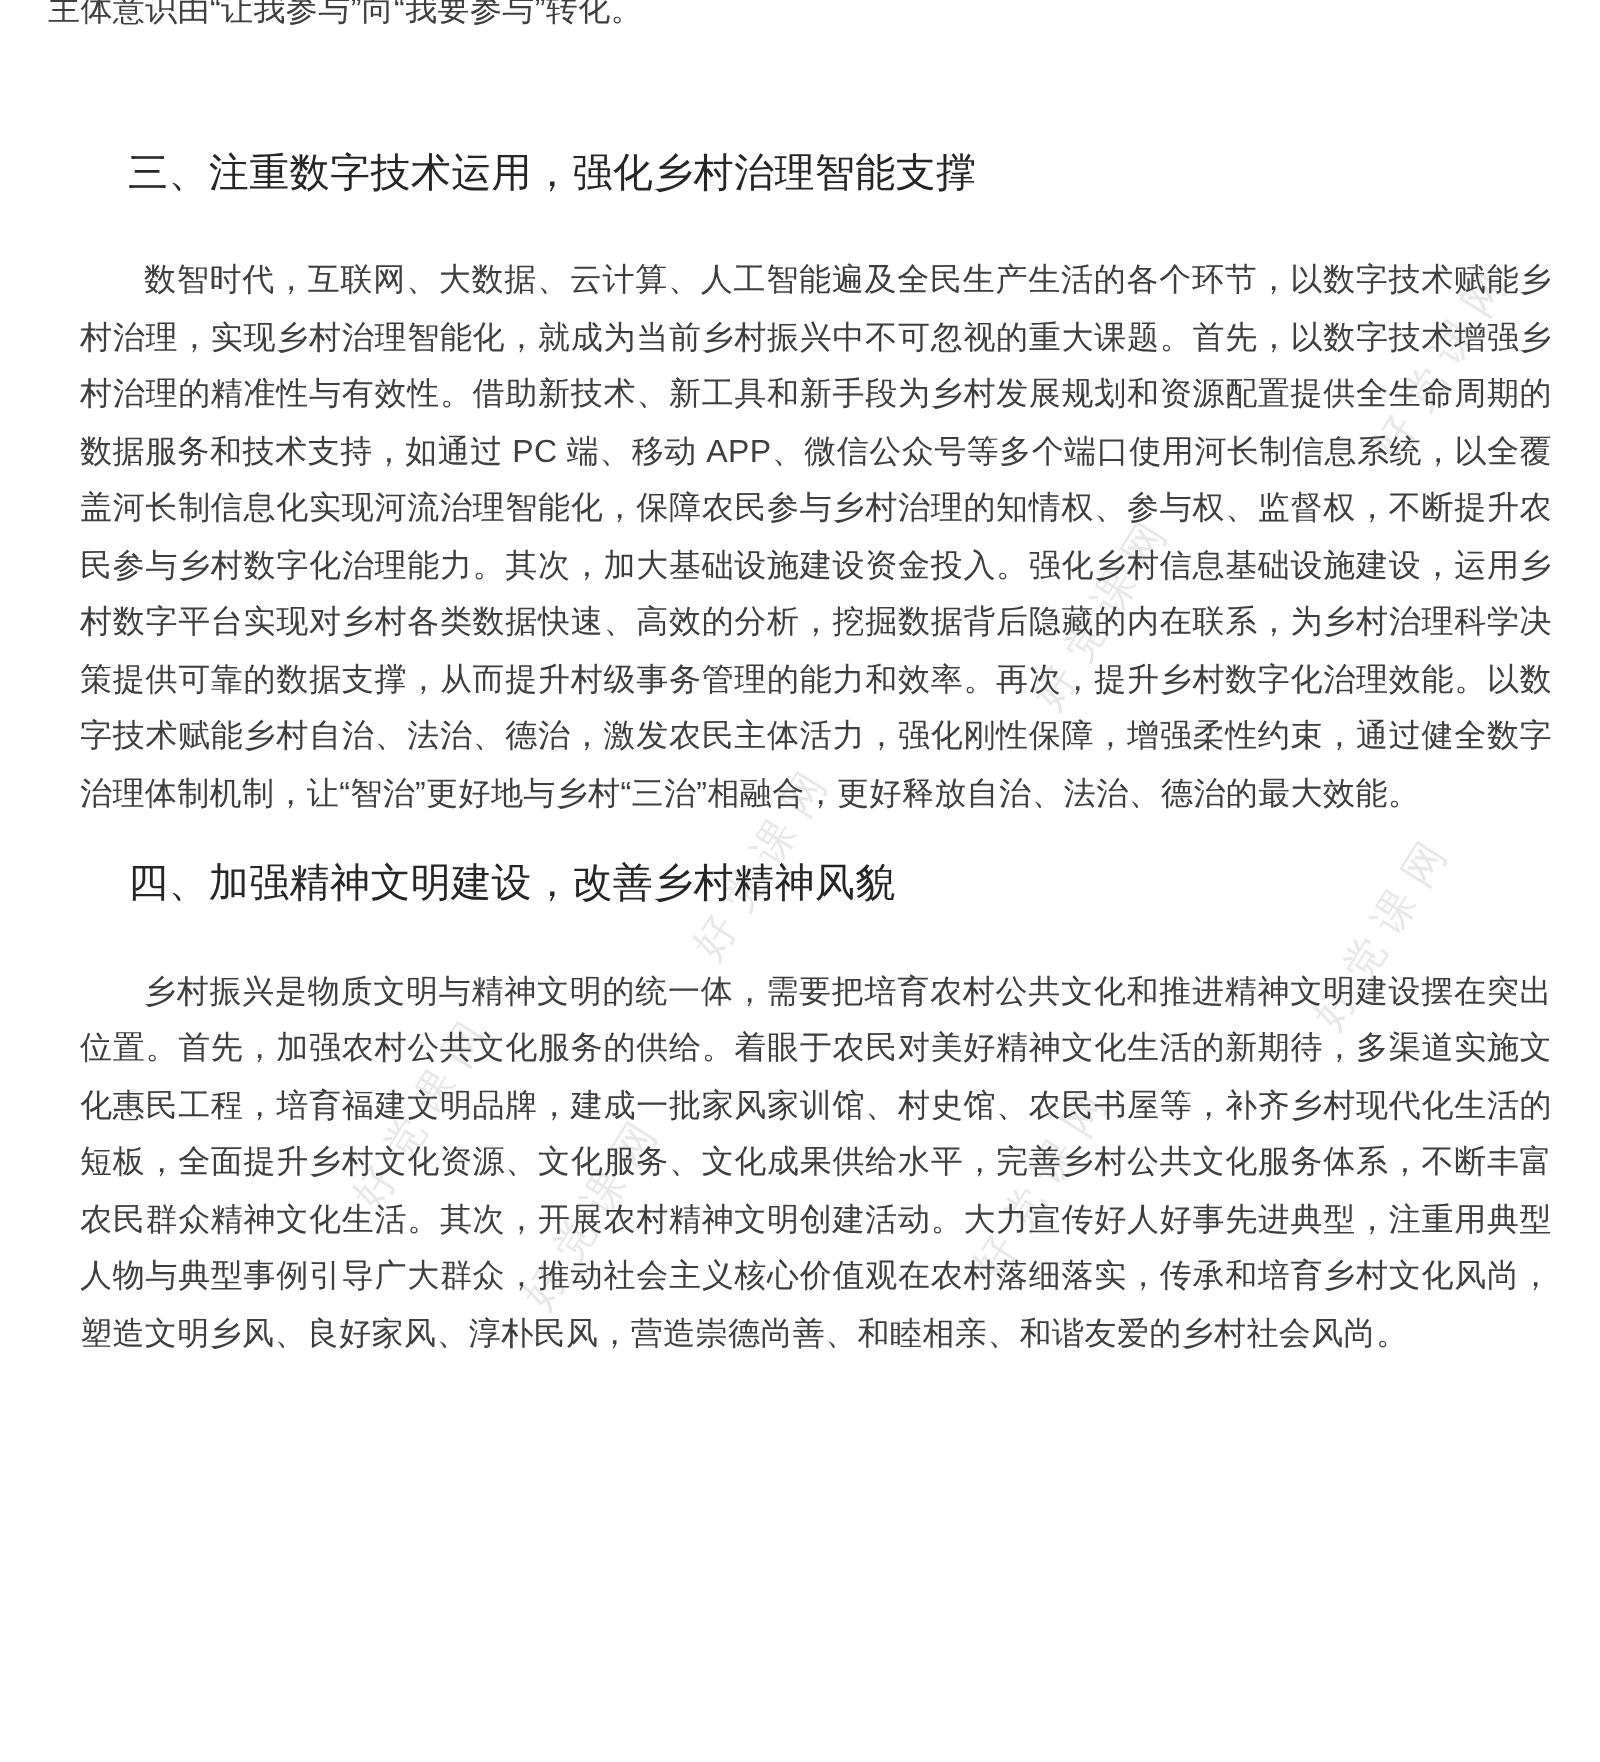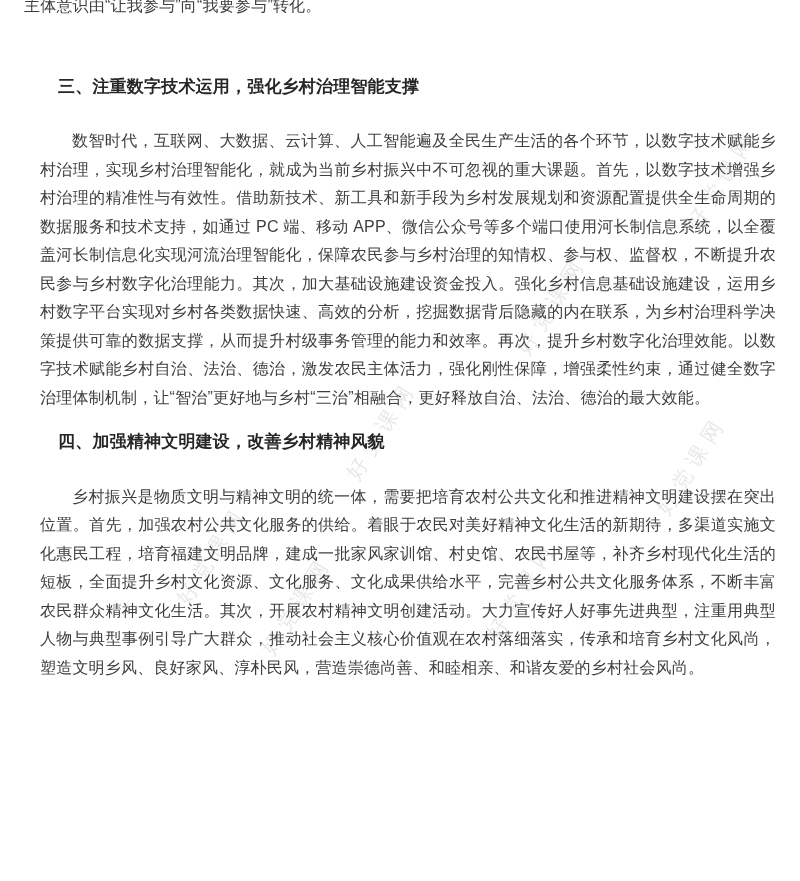--- a/index.html
+++ b/index.html
@@ -24,22 +24,22 @@
     line-height: 28.5px;
     text-align: justify;
     letter-spacing: 0.2px;
     z-index: 1;
   }
   .lead-fragment {
     margin: -8px 0 0 0;
   }
   .section-heading {
     margin: 52px 0 0 0;
-    font-size: 17px;
-    font-weight: bold;
+    font-size: 20px;
+    font-weight: normal;
     color: #262626;
     text-indent: 2em;
     line-height: 28.5px;
   }
   .body-paragraph {
     margin: 26px 0 0 16px;
     text-indent: 2em;
   }
   .section + .section .section-heading {
     margin-top: 16px;

